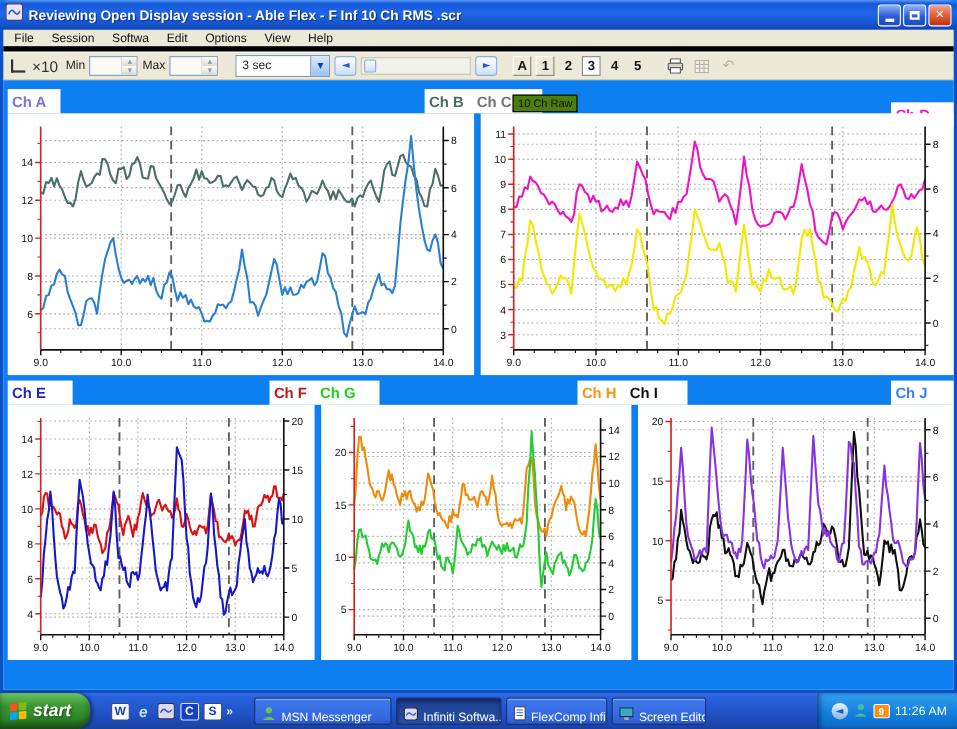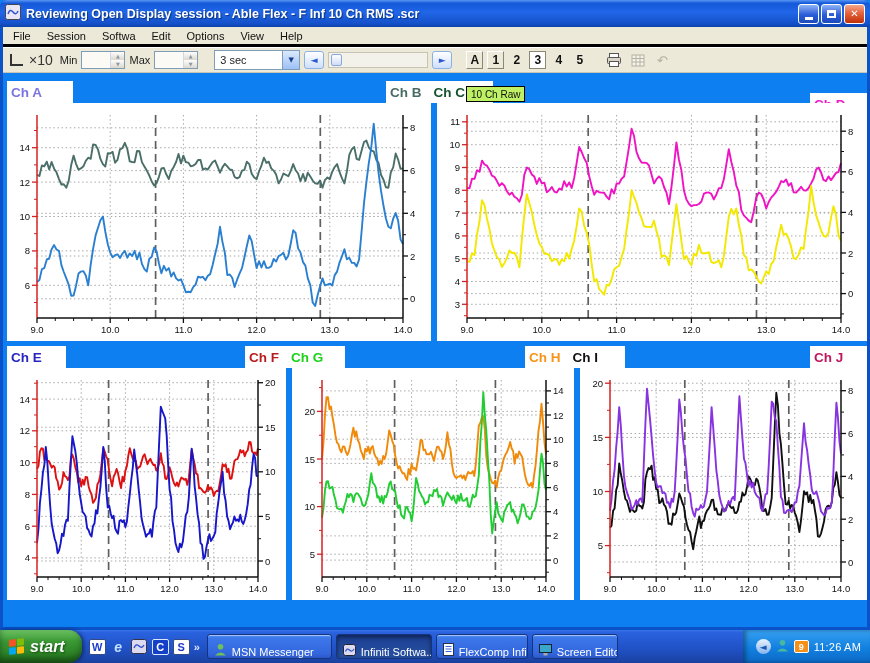--- a/index.html
+++ b/index.html
@@ -16,21 +16,21 @@
   .wb{width:21px;height:20px;border-radius:3px;border:1px solid #fff;display:flex;align-items:center;
       justify-content:center;color:#fff;font-size:10px;font-weight:bold;padding:0;
       font-family:"DejaVu Sans",sans-serif;}
   .wb.blue{background:linear-gradient(#8fb3f5,#2a5cd8 55%,#1e4bbb);}
   .wb.red{background:linear-gradient(#f3a78c,#e4633c 45%,#c23008);}
   .wb .minbar{width:8px;height:3px;background:#fff;margin-top:9px;}
   .wb .maxbox{width:9px;height:8px;border:2px solid #fff;border-top-width:3px;}
   .winbody{flex:1;display:flex;flex-direction:column;background:#ece9d8;margin:0 3px 3px 3px;}
   
   .menubar{height:20px;display:flex;align-items:center;font-size:11px;padding-left:2px;
-           border-bottom:3px solid #000000;box-shadow:0 1px 0 #c9c5b4;color:#111;}
+           border-bottom:5px solid #000000;box-shadow:0 1px 0 #c9c5b4;color:#111;}
   .menubar span{padding:2px 8px;}
   .toolbar{height:26px;display:flex;align-items:center;gap:4px;padding:0 5px;
            border-top:1px solid #fff;border-bottom:1px solid #c9c5b4;font-size:11px;color:#222;}
   .axesic{width:13px;height:12px;border-left:2px solid #333;border-bottom:2px solid #333;margin:0 2px;}
   .x10{font-size:14px;color:#333;letter-spacing:0;margin-right:3px;}
   .spin{width:44px;height:18px;background:#fbfaf4;border:1px solid #7f9db9;display:flex;}
   .spin .sp{margin-left:auto;width:14px;display:flex;flex-direction:column;border-left:1px solid #cfd8e8;}
   .spin .sp i{flex:1;font-style:normal;font-size:5px;line-height:8px;text-align:center;color:#8a98aa;
               background:linear-gradient(#fdfdfb,#dcd8cc);font-family:"DejaVu Sans",sans-serif;}
   .combo{width:86px;height:20px;border:1px solid #7f9db9;background:#fff;display:flex;align-items:center;
@@ -49,25 +49,25 @@
   .vbtn.raised{border:1px solid;border-color:#fff #8a8774 #8a8774 #fff;background:#ece9d8;}
   .vbtn.sel{border:1px solid #8a8774;background:#fff;}
   .vbtn.flat{border:1px solid transparent;}
   .tic{width:20px;display:flex;align-items:center;justify-content:center;}
   .undoic{color:#b5b1a2;font-size:13px;font-family:"DejaVu Sans",sans-serif;}
   
   .content{position:relative;flex:1;background:#0d7ff0;overflow:hidden;}
   .chip{position:absolute;height:22px;background:#fff;display:flex;align-items:center;gap:12px;
         padding-left:4px;font-weight:bold;font-size:13.5px;}
   .panel{position:absolute;background:#fff;overflow:hidden;}
-  .tooltip{position:absolute;left:463px;top:13px;height:16px;background:#bef264;border:1px solid #000;
+  .tooltip{position:absolute;left:463px;top:13px;height:16px;background:#4d7c0f;border:1px solid #000;
            font-size:10px;color:#111;display:flex;align-items:center;padding:0 4px;z-index:6;font-weight:normal;}
   
   .taskbar{position:absolute;left:0;top:630px;width:870px;height:33px;display:flex;align-items:center;
-           background:linear-gradient(#3a74e8,#2962de 8%,#2050c4 60%,#1a419f 100%);}
+           background:linear-gradient(#3a74e8,#2962de 8%,#2050c4 60%,#1a419f 100%);gap:12px;}
   .start{height:33px;display:flex;align-items:center;gap:6px;padding:0 17px 0 9px;border:0;
          border-radius:0 14px 14px 0;color:#fff;font-weight:bold;font-style:italic;font-size:16px;
          background:linear-gradient(#6cc262,#3a9834 35%,#2e8528 70%,#1f6b1c);
          box-shadow:inset 0 -4px 7px rgba(0,0,0,.35),2px 0 4px rgba(0,0,0,.45);
          text-shadow:1px 1px 2px #14510f;}
   .flag{width:15px;height:15px;display:grid;grid-template-columns:1fr 1fr;gap:1px;transform:skewY(-6deg);}
   .flag i{border-radius:1px;}
   .ql{display:flex;align-items:center;gap:4px;padding:0 7px;}
   .qli{width:17px;height:16px;display:flex;align-items:center;justify-content:center;border-radius:2px;
        font-size:11px;font-weight:bold;}
@@ -171,26 +171,26 @@
           <svg width="14" height="13">
               <rect x="1" y="1" width="12" height="11" fill="#f4f2ea" stroke="#b5b1a2"></rect>
               <path d="M1 4.5h12M1 8h12M5 1v11M9 1v11" stroke="#b5b1a2" fill="none"></path>
             </svg>
         </span>
         <span class="tic undoic">↶</span>
       </div>
 
       <div class="content">
 
-        <div class="chip" style="left:4px;top:8px;width:66px">
+        <div class="chip" style="left:4px;top:8px;width:48px">
           <span style="color: rgb(123, 116, 224);">Ch A</span>
         </div>
         <div class="chip" style="left:383px;top:8px;width:107px">
           <span style="color: rgb(74, 107, 99);">Ch B</span>
-          <span style="color: #14532d;">Ch C</span>
+          <span style="color: #737373;">Ch C</span>
         </div>
         <div class="tooltip">10 Ch Raw</div>
         <div class="chip" style="left:807px;top:20px;width:59px">
           <span style="color: rgb(240, 25, 200);">Ch D</span>
         </div>
 
         <div class="panel" style="left:4px;top:30px;width:424px;height:238px"><svg width="424" height="238" font-family="Liberation Sans, sans-serif" font-size="9.5">
               <line x1="30" x2="396" y1="182.3" y2="182.3" stroke="#a8a8a8" stroke-width="1" stroke-dasharray="1.5,2.6"></line>
               <line x1="30" x2="396" y1="147.9" y2="147.9" stroke="#a8a8a8" stroke-width="1" stroke-dasharray="1.5,2.6"></line>
               <line x1="30" x2="396" y1="113.5" y2="113.5" stroke="#a8a8a8" stroke-width="1" stroke-dasharray="1.5,2.6"></line>
@@ -372,21 +372,21 @@
         </div>
         <div class="chip" style="left:242px;top:273px;width:100px">
           <span style="color: #b91c1c;">Ch F</span>
           <span style="color: rgb(26, 210, 26);">Ch G</span>
         </div>
         <div class="chip" style="left:522px;top:273px;width:100px">
           <span style="color: rgb(247, 148, 24);">Ch H</span>
           <span style="color: rgb(17, 17, 17);">Ch I</span>
         </div>
         <div class="chip" style="left:807px;top:273px;width:59px">
-          <span style="color: #be185d;">Ch J</span>
+          <span style="color: #3b82f6;">Ch J</span>
         </div>
 
         <div class="panel" style="left:4px;top:295px;width:279px;height:232px"><svg width="279" height="232" font-family="Liberation Sans, sans-serif" font-size="9.5">
               <line x1="30" x2="251" y1="189.9" y2="189.9" stroke="#a8a8a8" stroke-width="1" stroke-dasharray="1.5,2.6"></line>
               <line x1="30" x2="251" y1="158.2" y2="158.2" stroke="#a8a8a8" stroke-width="1" stroke-dasharray="1.5,2.6"></line>
               <line x1="30" x2="251" y1="126.4" y2="126.4" stroke="#a8a8a8" stroke-width="1" stroke-dasharray="1.5,2.6"></line>
               <line x1="30" x2="251" y1="94.6" y2="94.6" stroke="#a8a8a8" stroke-width="1" stroke-dasharray="1.5,2.6"></line>
               <line x1="30" x2="251" y1="62.8" y2="62.8" stroke="#a8a8a8" stroke-width="1" stroke-dasharray="1.5,2.6"></line>
               <line x1="30" x2="251" y1="31.1" y2="31.1" stroke="#a8a8a8" stroke-width="1" stroke-dasharray="1.5,2.6"></line>
               <line x1="30" x2="251" y1="193.0" y2="193.0" stroke="#a8a8a8" stroke-width="1" stroke-dasharray="1.5,2.6"></line>

